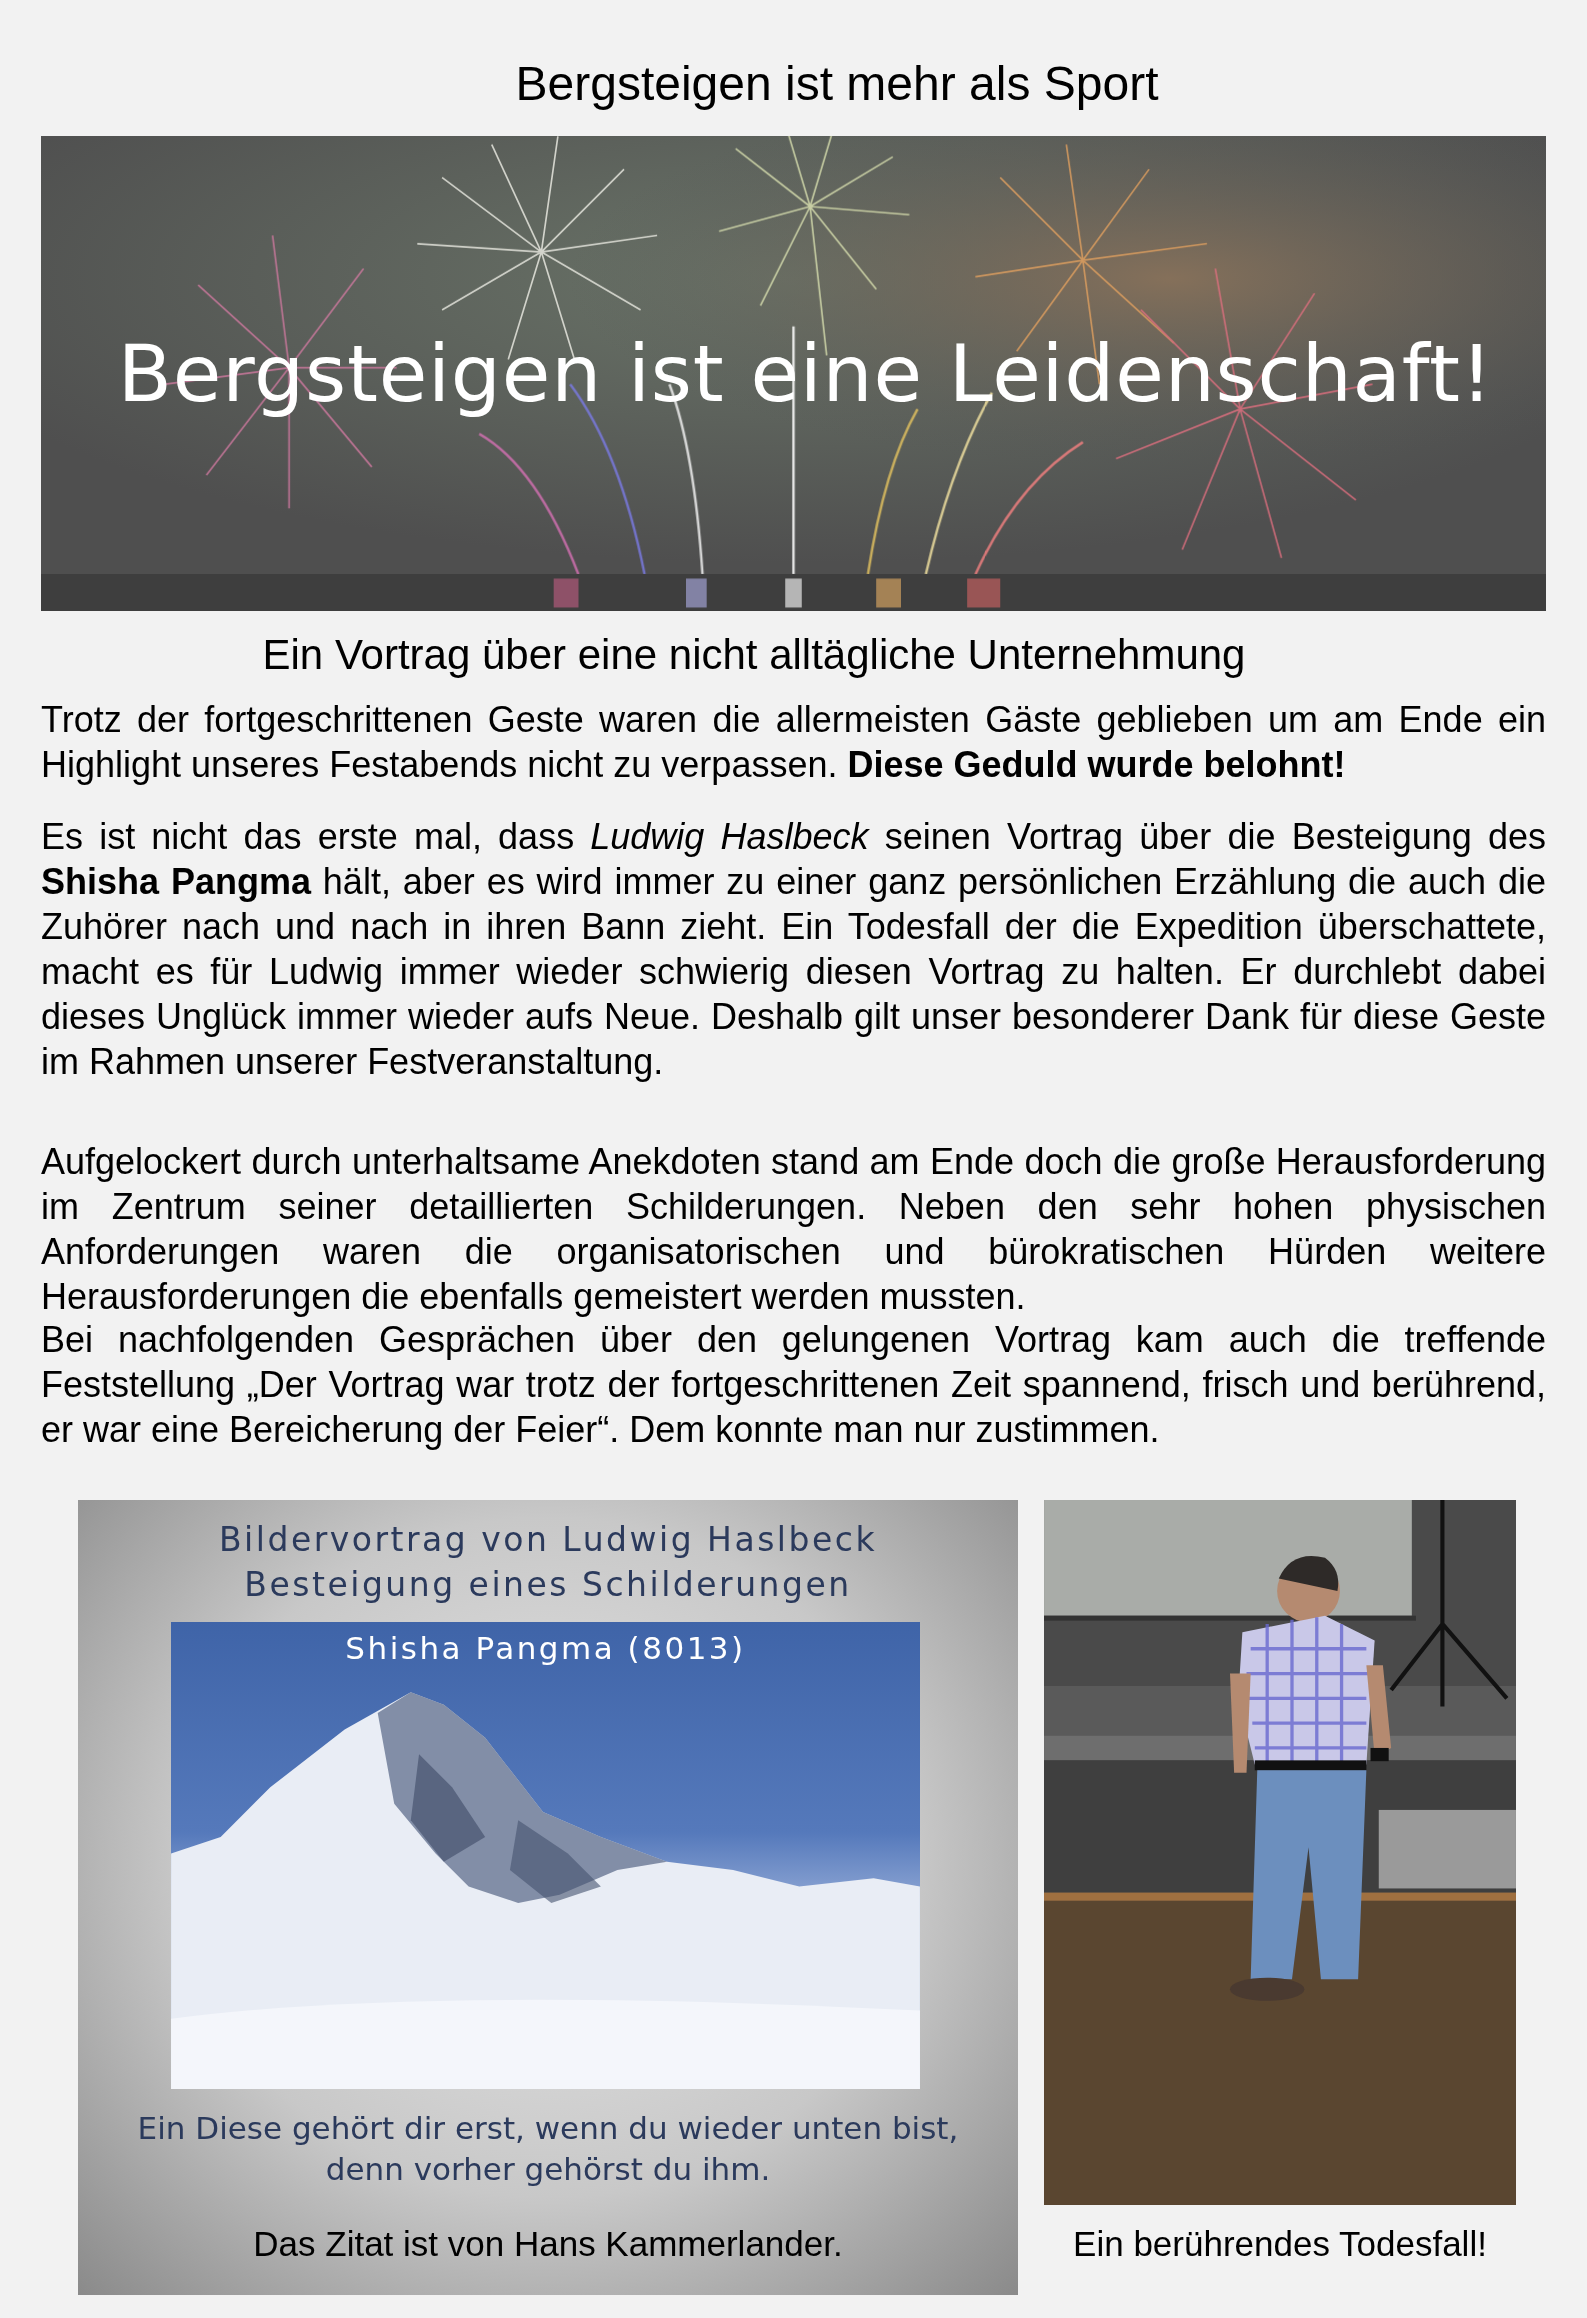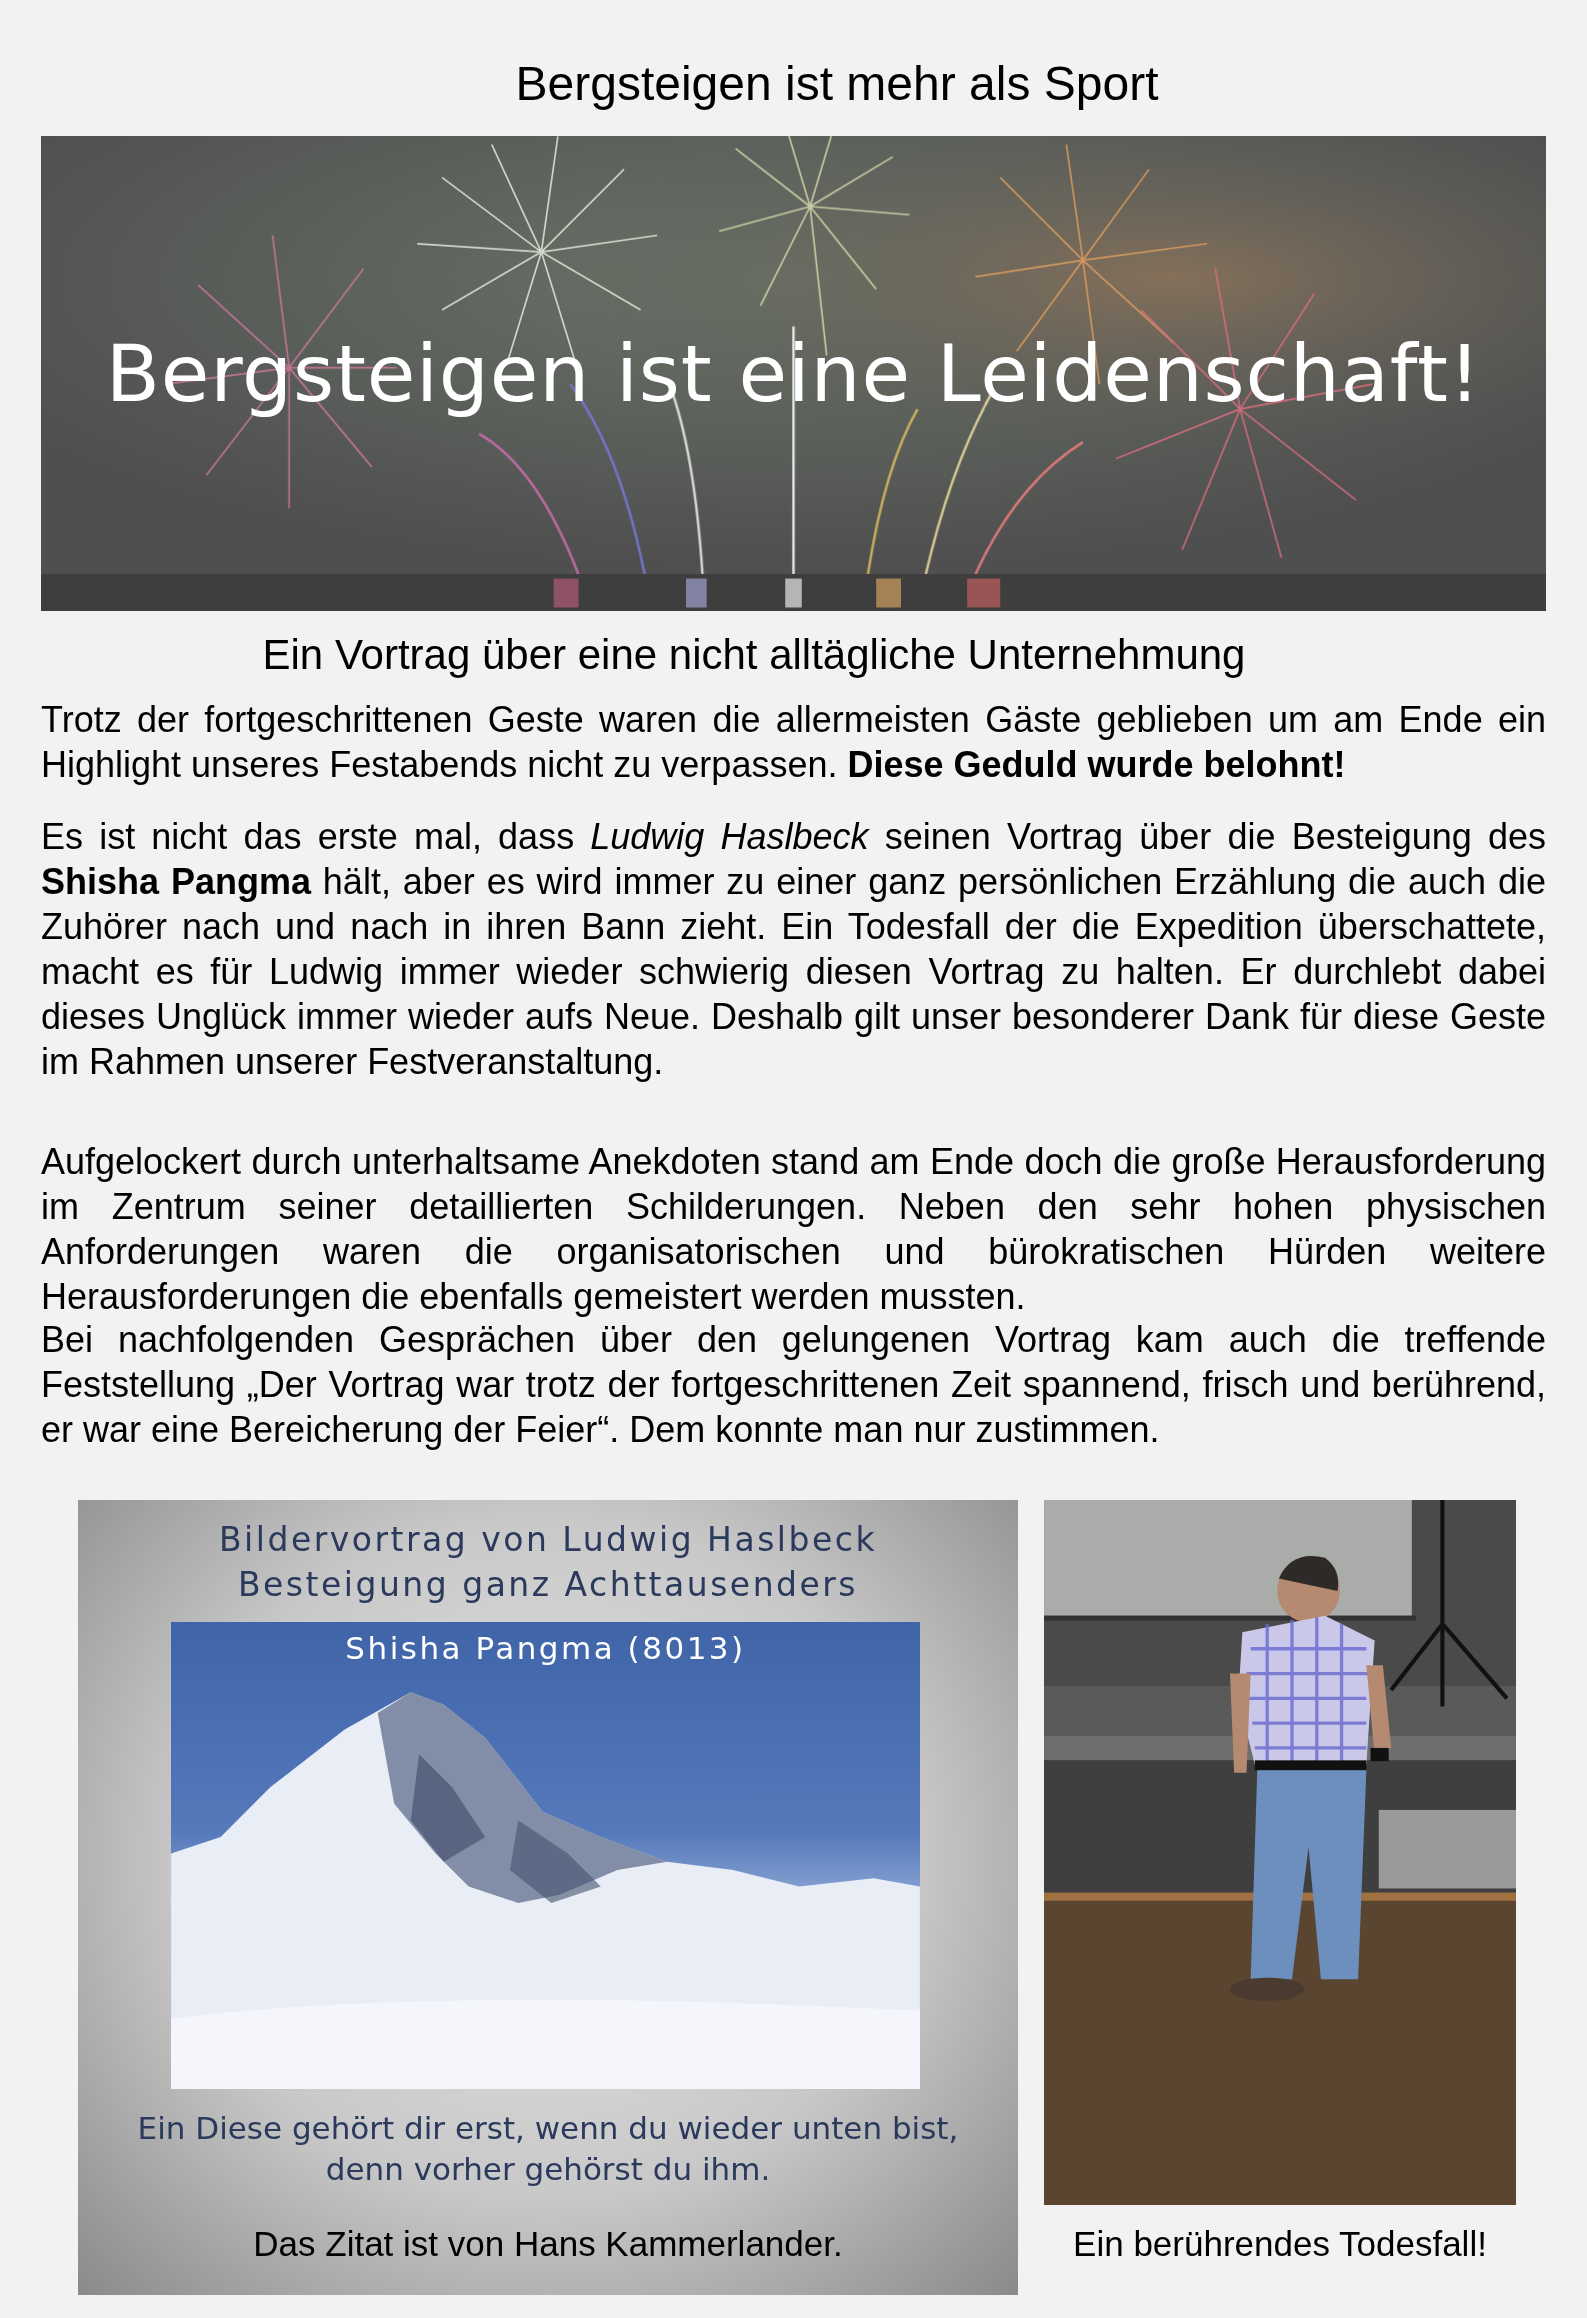--- a/index.html
+++ b/index.html
@@ -13,21 +13,21 @@
     text-align: center; font-size: 48px; line-height: 66px; padding-left: 43px;
   }
   .banner {
     position: absolute; left: 41px; top: 136px; width: 1505px; height: 475px;
     background: #555555; overflow: hidden;
   }
   .banner svg { position: absolute; left: 0; top: 0; }
   .banner-text {
     position: absolute; left: 0; top: 189px; width: 100%; text-align: center;
     color: #fff; font-family: "DejaVu Sans", sans-serif; font-size: 79px;
-    line-height: 99px; letter-spacing: 0.8px;
+    line-height: 99px; letter-spacing: 0.8px; padding-left: 12px;
   }
   .subtitle {
     position: absolute; top: 622px; left: 0; width: 1508px; text-align: center;
     font-size: 42px; line-height: 66px;
   }
   .body-text {
     position: absolute; left: 41px; width: 1505px; font-size: 36px;
     line-height: 45px; text-align: justify;
   }
   .body-text p { margin: 0; }
@@ -139,21 +139,21 @@
   <p>Aufgelockert durch unterhaltsame Anekdoten stand am Ende doch die große Heraus­forderung im Zentrum seiner detaillierten Schilderungen. Neben den sehr hohen physischen Anforderungen waren die organisatorischen und bürokratischen Hürden weitere Herausforderungen die ebenfalls gemeistert werden mussten.</p>
 </div>
 
 <div class="body-text" id="p4">
   <p>Bei nachfolgenden Gesprächen über den gelungenen Vortrag kam auch die treffende Feststellung „Der Vortrag war trotz der fortgeschrittenen Zeit spannend, frisch und berührend, er war eine Bereicherung der Feier“. Dem konnte man nur zustimmen.</p>
 </div>
 
 <div class="slide">
   <div class="slide-head">
     <div>Bildervortrag von Ludwig Haslbeck</div>
-    <div>Besteigung ganz Achttausenders</div>
+    <div>Besteigung eines Schilderungen</div>
   </div>
   <div class="slide-photo">
     <svg width="749" height="467" viewBox="0 0 906 565" style="position:absolute;left:0;top:0">
       <path d="M0 280 L60 260 L120 200 L210 130 L290 85 L330 100 L380 140 L450 230 L520 260 L600 290 L680 300 L760 320 L850 310 L906 320 L906 565 L0 565 Z" fill="#e9edf5"></path>
       <path d="M250 110 L290 85 L330 100 L380 140 L450 230 L520 260 L600 290 L540 300 L470 330 L420 340 L360 320 L320 280 L270 220 Z" fill="#5f6d8c" opacity="0.75"></path>
       <path d="M300 160 L340 200 L380 260 L330 290 L290 240 Z" fill="#3d4a66" opacity="0.6"></path>
       <path d="M420 240 L480 280 L520 320 L460 340 L410 300 Z" fill="#44516e" opacity="0.6"></path>
       <path d="M0 480 Q300 440 906 470 L906 565 L0 565 Z" fill="#f4f6fb"></path>
     </svg>
     <div class="slide-photo-title">Shisha Pangma (8013)</div>

